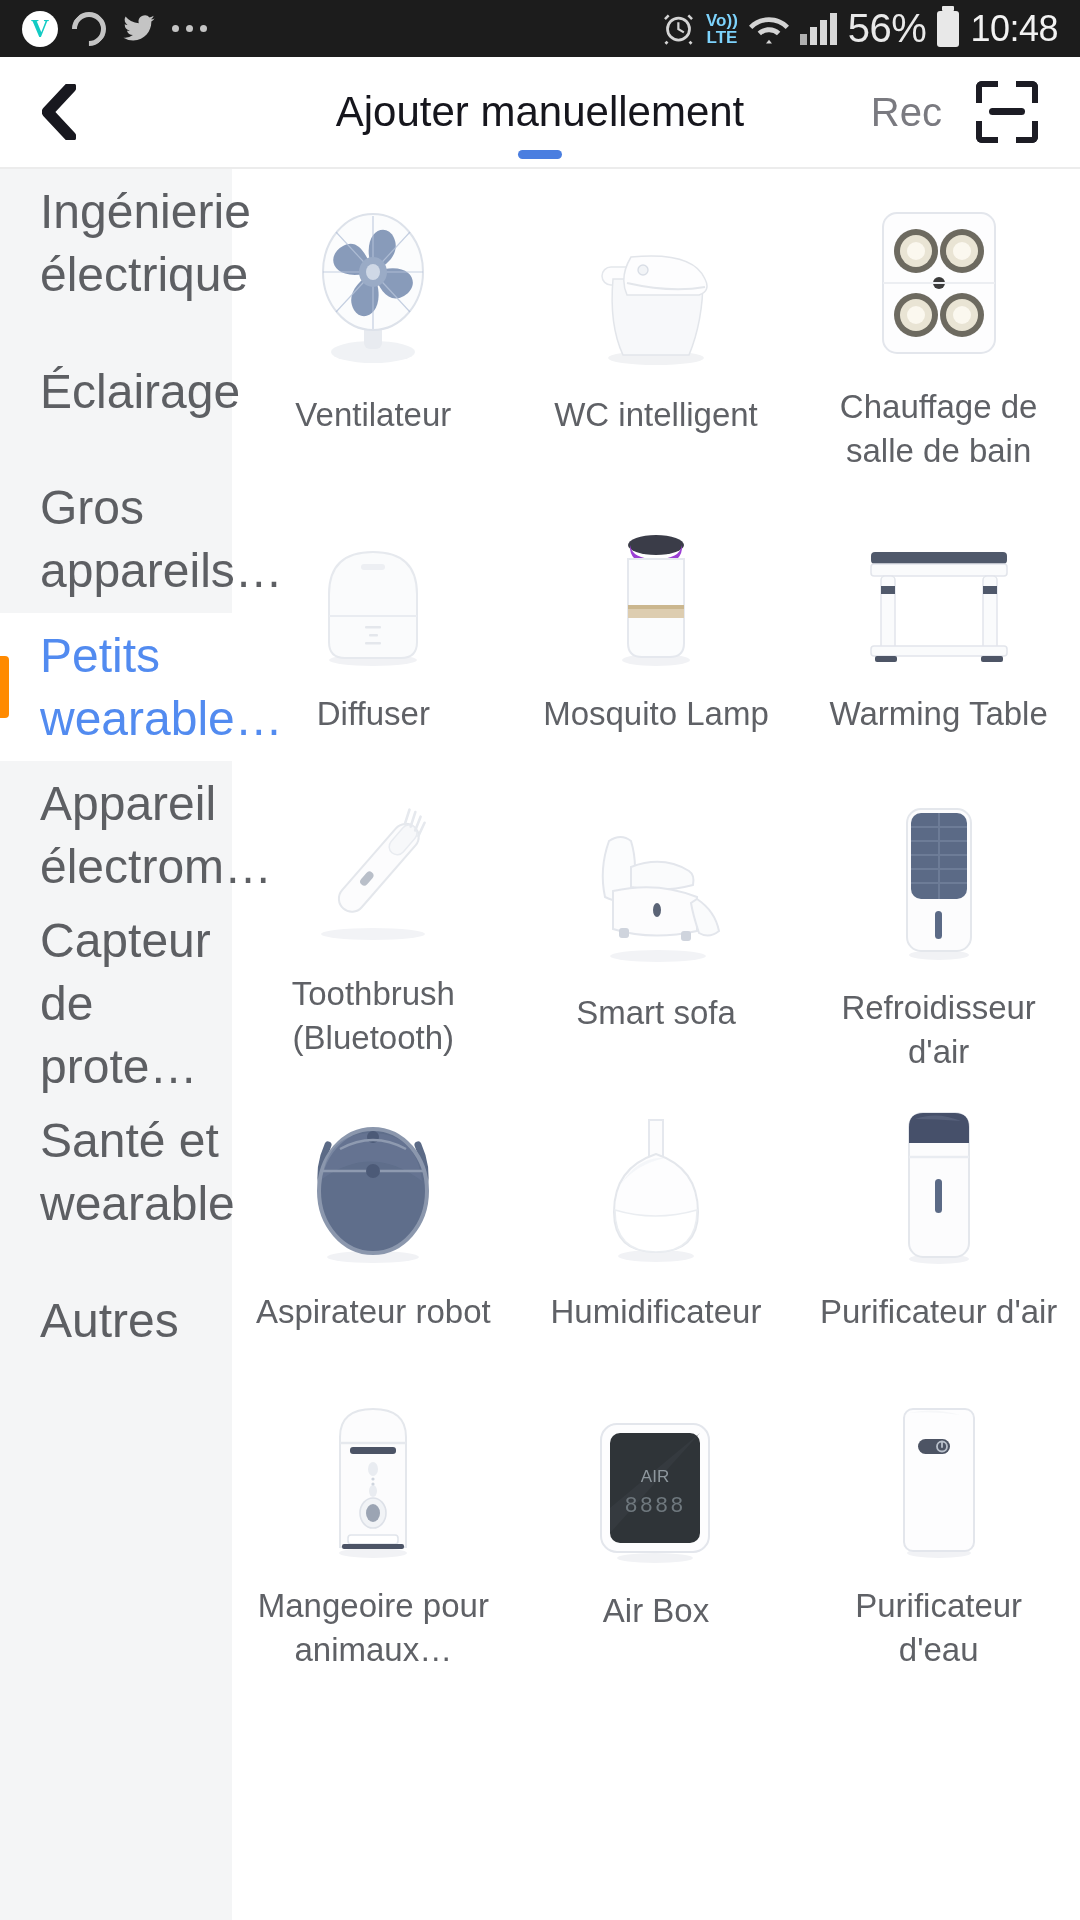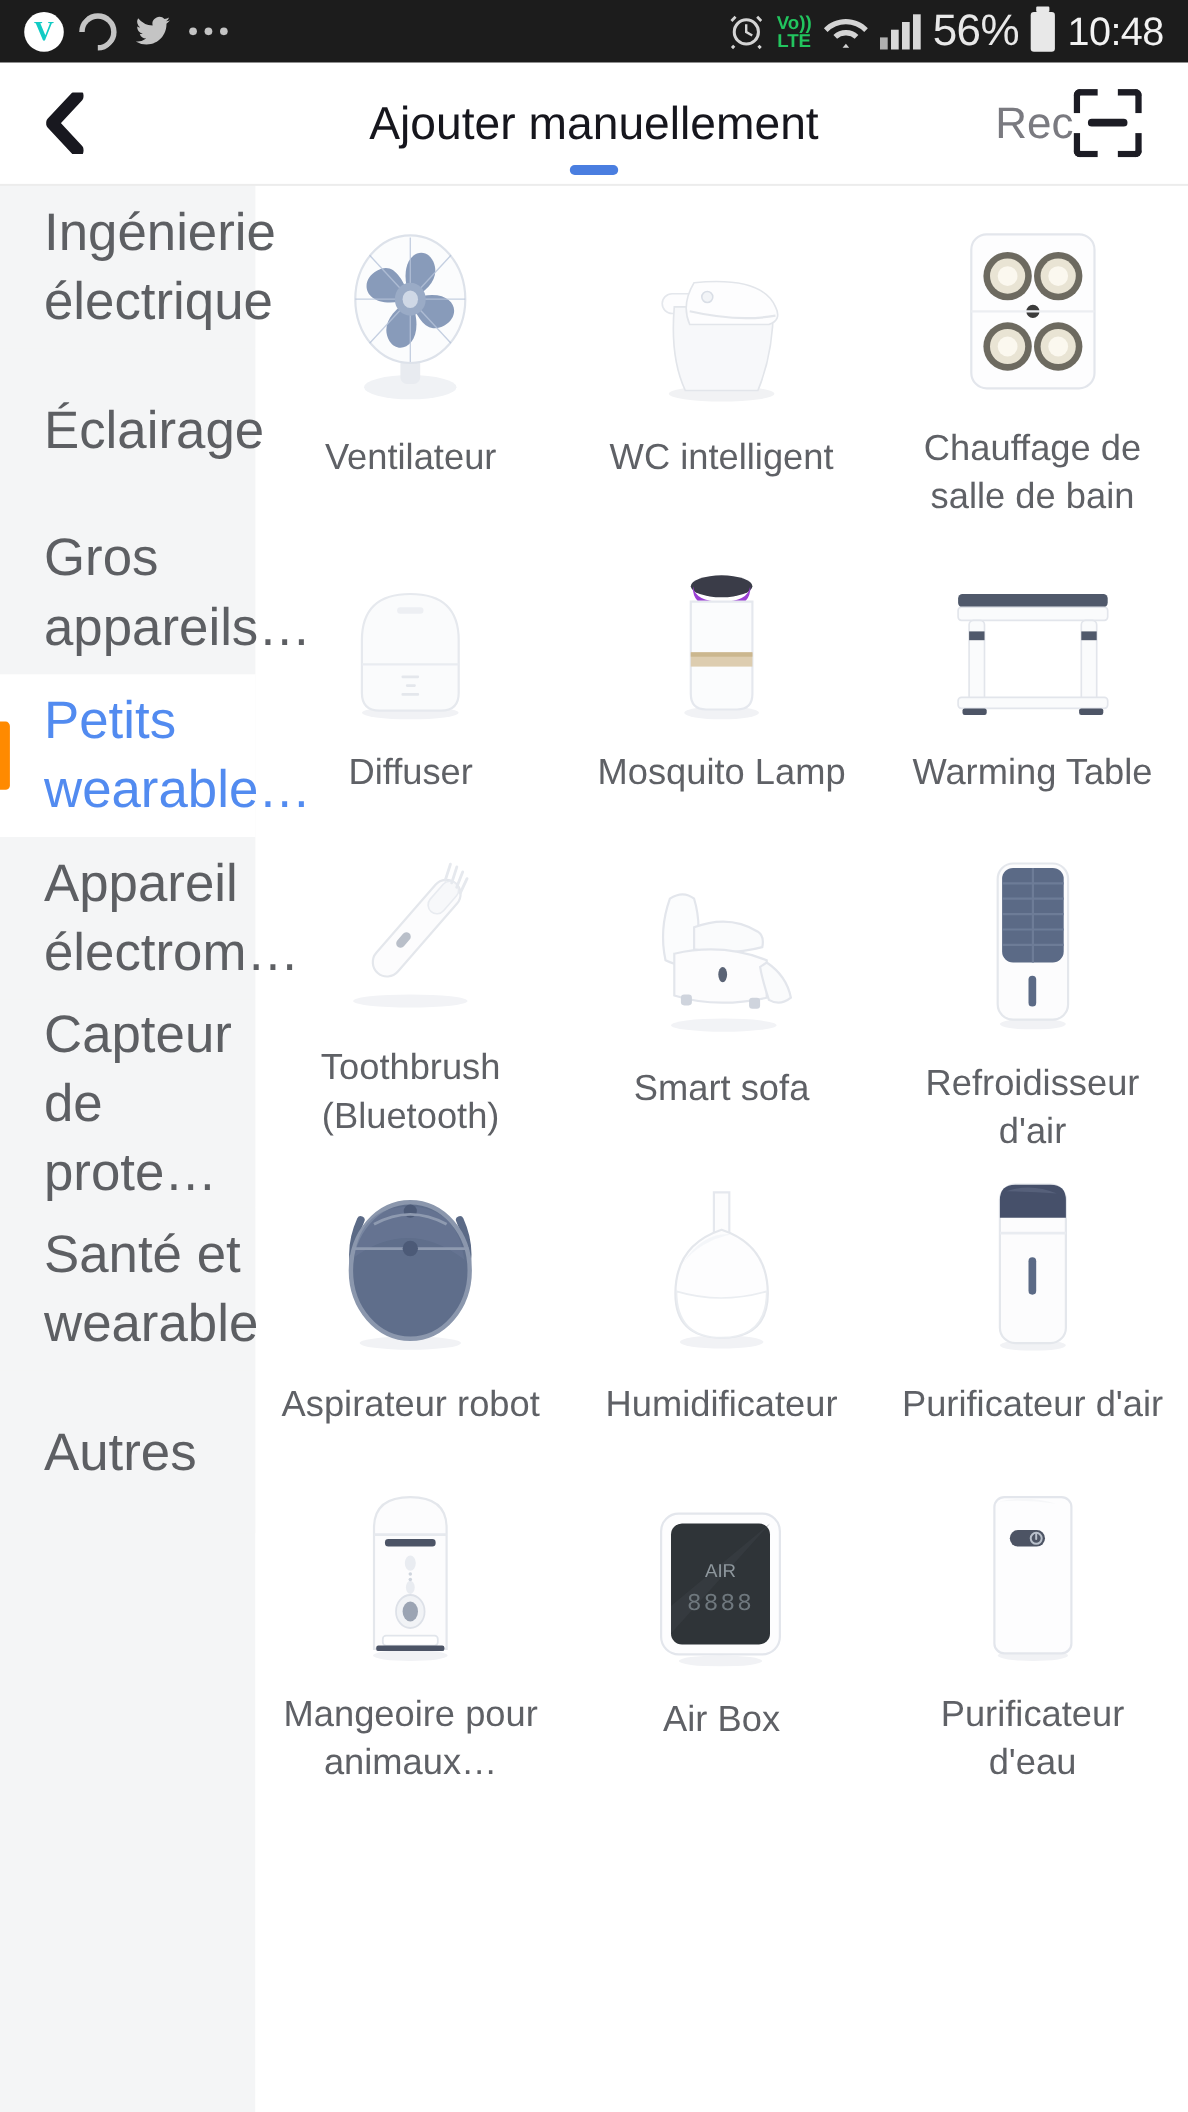--- a/index.html
+++ b/index.html
@@ -26,21 +26,21 @@
   }
   .ic-ring {
     width: 34px; height: 34px; border-radius: 50%;
     border: 5px solid #c4c4c4; border-bottom-color: transparent;
     transform: rotate(45deg);
   }
   .ic-twitter { width: 38px; height: 34px; fill: #c4c4c4; }
   .ic-dots { display: flex; gap: 7px; align-items: center; }
   .ic-dots i { width: 7px; height: 7px; border-radius: 50%; background: #c4c4c4; display: block; }
   .ic-alarm { width: 33px; height: 36px; fill: #d4d4d4; }
-  .ic-volte { font-size: 17px; line-height: 17px; text-align: center; color: #22c55e; font-weight: 600; }
+  .ic-volte { font-size: 17px; line-height: 17px; text-align: center; color: #7dd3fc; font-weight: 600; }
   .ic-wifi { width: 40px; height: 34px; fill: #d4d4d4; }
   .ic-signal { display: flex; align-items: flex-end; gap: 3px; height: 32px; }
   .ic-signal b { display: block; width: 7px; background: #b0b0b0; }
   .ic-signal b:nth-child(1) { height: 11px; }
   .ic-signal b:nth-child(2) { height: 18px; background:#d8d8d8; }
   .ic-signal b:nth-child(3) { height: 25px; background:#d8d8d8; }
   .ic-signal b:nth-child(4) { height: 32px; background:#d8d8d8; }
   .sb-battpct { font-size: 40px; color: #e8e8e8; letter-spacing: -0.5px; }
   .ic-batt { width: 22px; height: 37px; position: relative; }
   .ic-batt::before {
@@ -56,21 +56,21 @@
     height: 110px; background: #fff;
     display: flex; align-items: center; padding: 0 42px;
     position: relative;
   }
   .back-btn { width: 60px; height: 70px; display:flex; align-items:center; }
   .back-btn svg { width: 34px; height: 56px; stroke: #18181f; stroke-width: 7; fill: none; }
   .appbar-title {
     position: absolute; left: 0; right: 0; text-align: center;
     font-size: 42px; color: #16161d; font-weight: 400; pointer-events: none;
   }
-  .appbar-right { margin-left: auto; display: flex; align-items: center; z-index: 2; }
+  .appbar-right { margin-left: auto; display: flex; align-items: center; gap: 34px; z-index: 2; }
   .rec-label { font-size: 40px; color: #7a7a80; }
   .scan-icon { width: 62px; height: 62px; position: relative; }
   .scan-icon span { position: absolute; width: 22px; height: 22px; border: 6px solid #1c1c24; }
   .scan-icon span.tl { top:0; left:0; border-right:none; border-bottom:none; border-radius:6px 0 0 0;}
   .scan-icon span.tr { top:0; right:0; border-left:none; border-bottom:none; border-radius:0 6px 0 0;}
   .scan-icon span.bl { bottom:0; left:0; border-right:none; border-top:none; border-radius:0 0 0 6px;}
   .scan-icon span.br { bottom:0; right:0; border-left:none; border-top:none; border-radius:0 0 6px 0;}
   .scan-icon i { position:absolute; left:13px; right:13px; top:27px; height:7px; background:#1c1c24; border-radius:4px;}
   .title-underline {
     position: absolute; left: 50%; transform: translateX(-50%);
@@ -94,21 +94,21 @@
   .side-item.selected .accent {
     position: absolute; left: 0; top: 50%; transform: translateY(-50%);
     width: 9px; height: 62px; background: #ff8a00; border-radius: 0 4px 4px 0;
   }
   .side-label { display: block; }
 
   
   .grid-area { flex: 1; background: #fff; padding-top: 10px; }
   .grid {
     display: grid; grid-template-columns: repeat(3, 1fr);
-    row-gap: 4px;
+    row-gap: 16px;
   }
   .cell {
     display: flex; flex-direction: column; align-items: center;
     padding: 28px 10px 0; height: 283px;
   }
   .cell-art { height: 160px; width: 100%; display: flex; align-items: flex-end; justify-content: center; }
   .cell-art svg { display: block; }
   .cell-label {
     margin-top: 26px; text-align: center; font-size: 33px; line-height: 44px;
     color: #5f6166; max-width: 250px;

